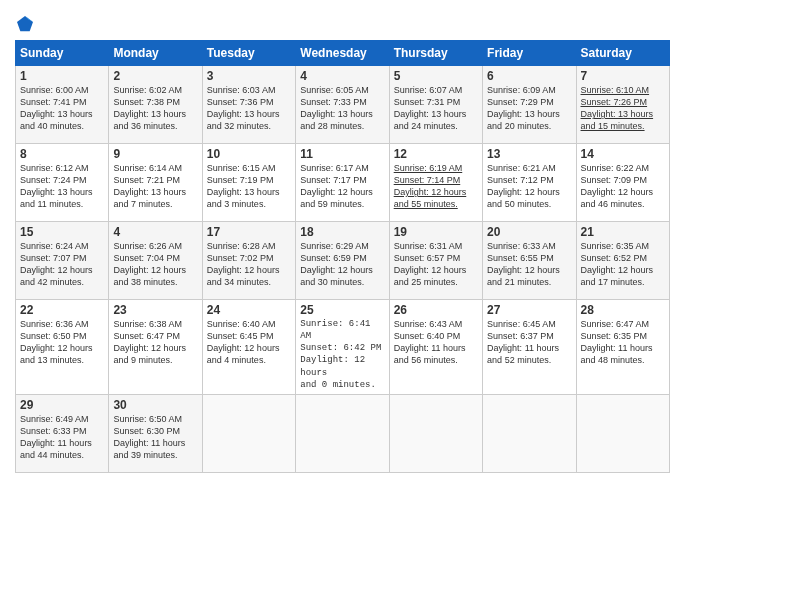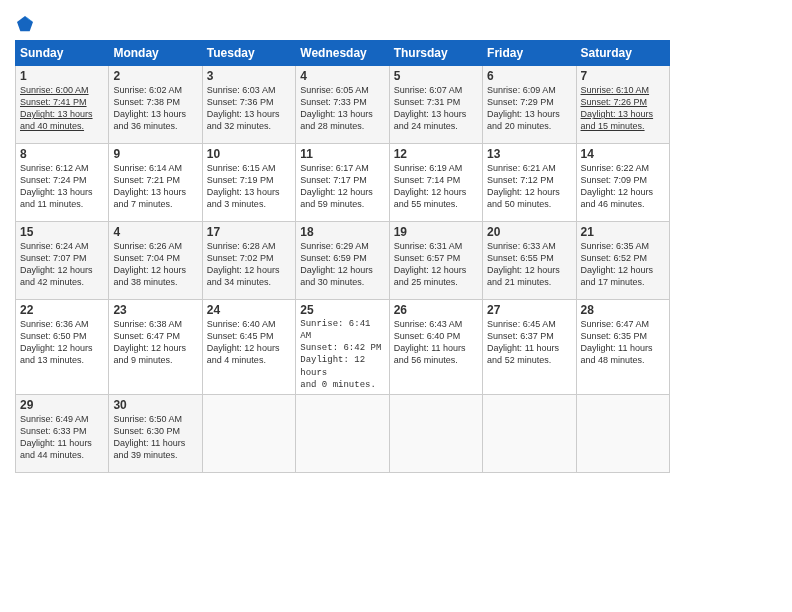--- a/index.html
+++ b/index.html
@@ -118,21 +118,21 @@
           <th>Wednesday</th>
           <th>Thursday</th>
           <th>Friday</th>
           <th>Saturday</th>
         </tr>
     </thead>
     <tbody id="calendar-body">
     <tr>
           <td>
             <span class="day-num">1</span>
-            <div class="day-info" style="white-space: pre-line; text-decoration: underline;">Sunrise: 6:00 AM
+            <div class="day-info" style="white-space: pre-line;">Sunrise: 6:00 AM
 Sunset: 7:41 PM
 Daylight: 13 hours
 and 40 minutes.</div>
           </td>
           <td>
             <span class="day-num">2</span>
             <div class="day-info" style="white-space: pre-line;">Sunrise: 6:02 AM
 Sunset: 7:38 PM
 Daylight: 13 hours
 and 36 minutes.</div>
@@ -197,21 +197,21 @@
           </td>
           <td>
             <span class="day-num">11</span>
             <div class="day-info" style="white-space: pre-line;">Sunrise: 6:17 AM
 Sunset: 7:17 PM
 Daylight: 12 hours
 and 59 minutes.</div>
           </td>
           <td>
             <span class="day-num">12</span>
-            <div class="day-info" style="white-space: pre-line;">Sunrise: 6:19 AM
+            <div class="day-info" style="white-space: pre-line; text-decoration: underline;">Sunrise: 6:19 AM
 Sunset: 7:14 PM
 Daylight: 12 hours
 and 55 minutes.</div>
           </td>
           <td>
             <span class="day-num">13</span>
             <div class="day-info" style="white-space: pre-line;">Sunrise: 6:21 AM
 Sunset: 7:12 PM
 Daylight: 12 hours
 and 50 minutes.</div>

